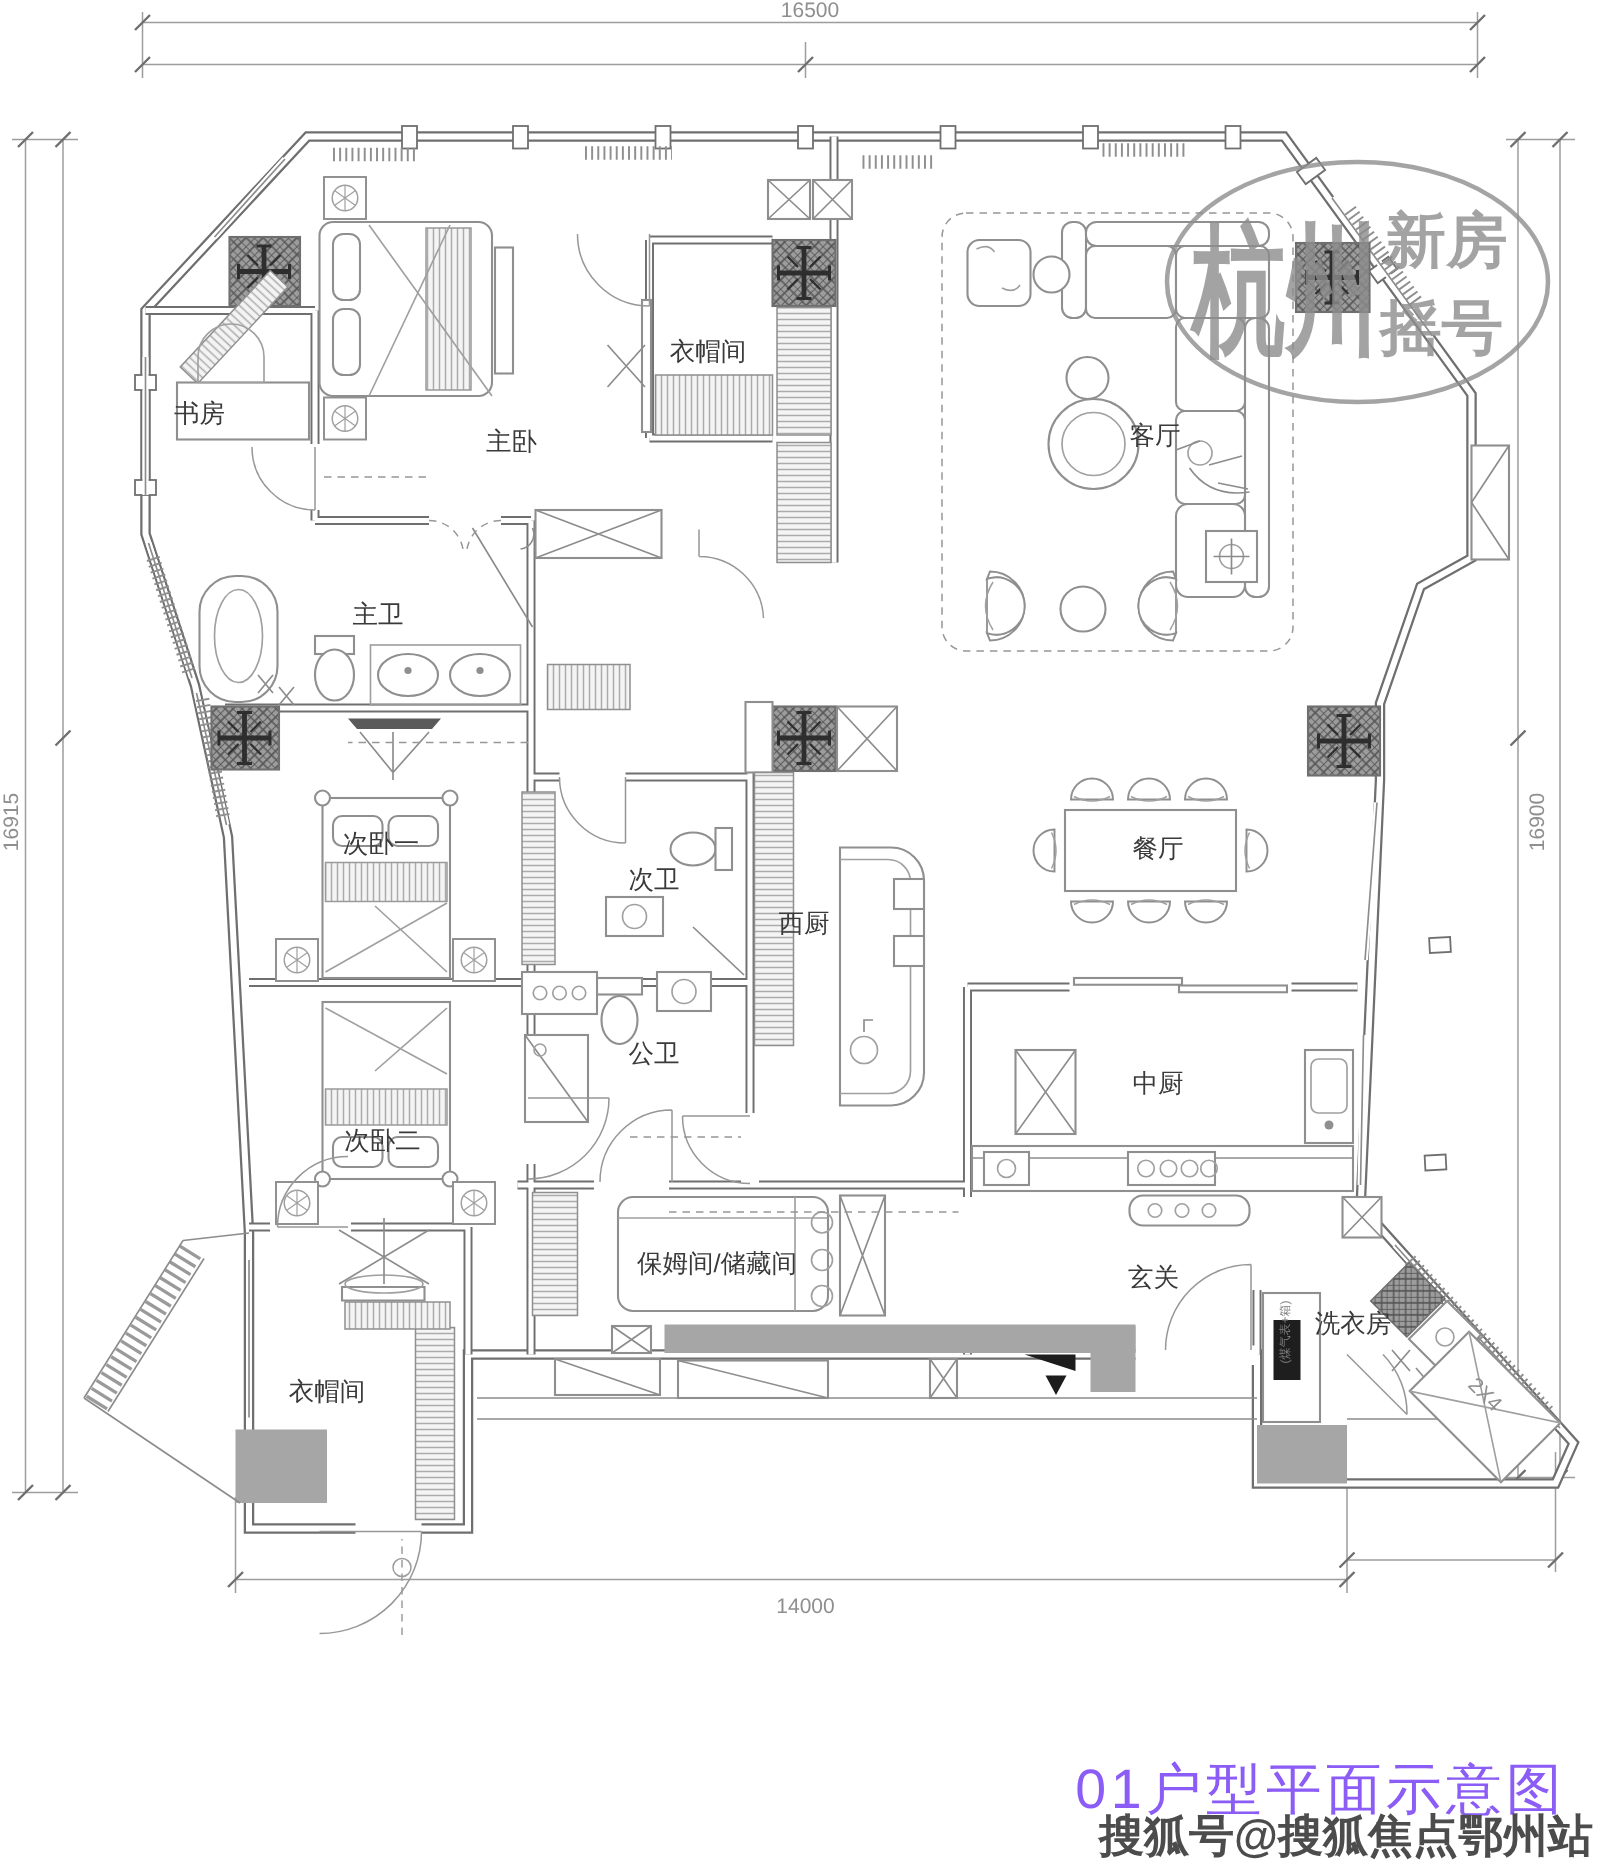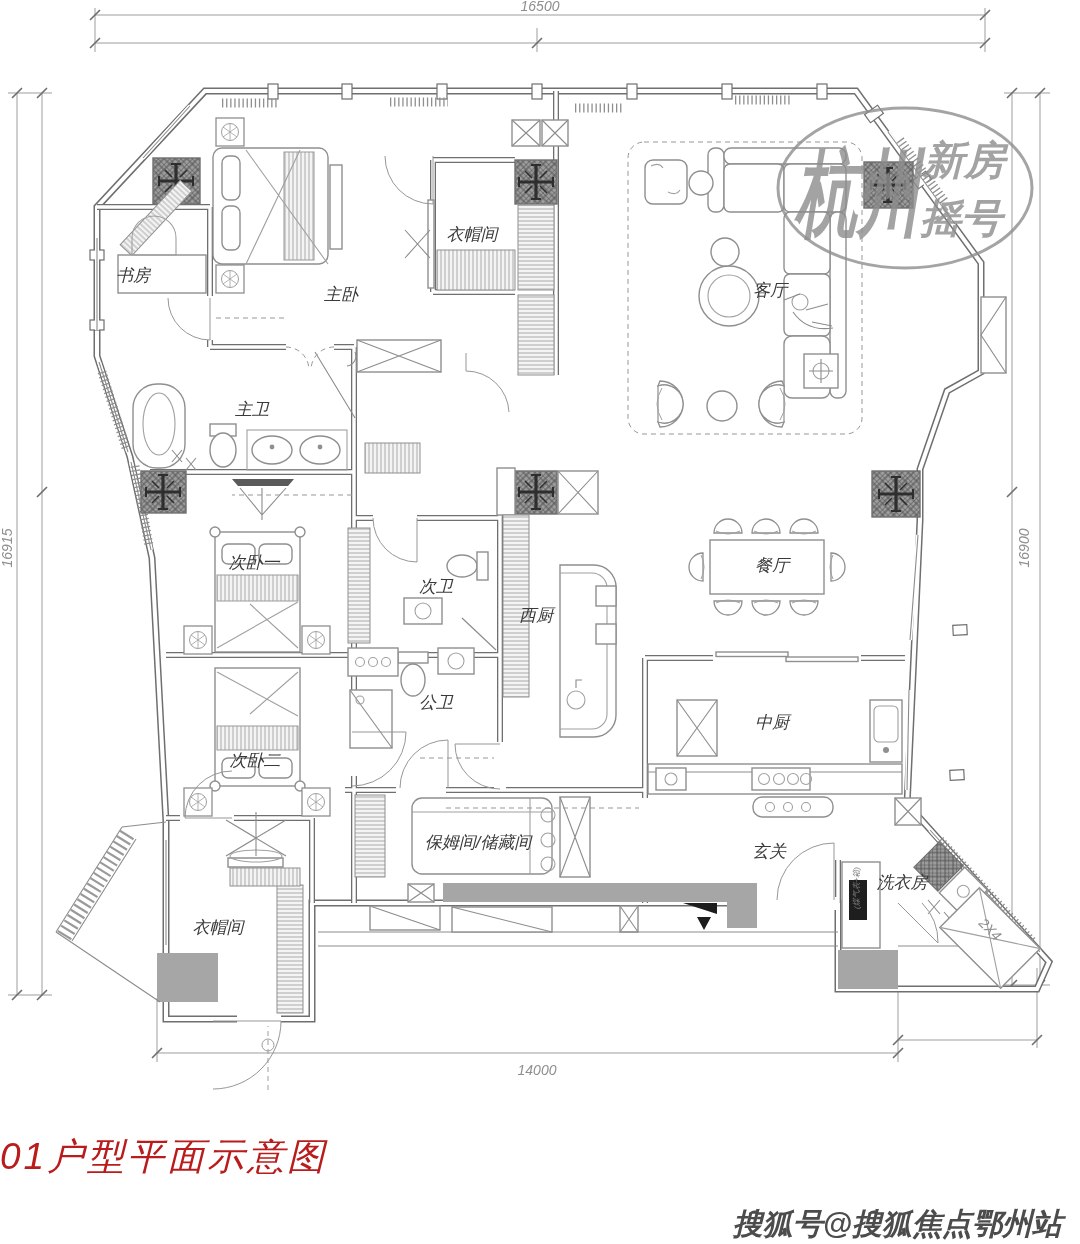--- a/index.html
+++ b/index.html
@@ -1,38 +1,38 @@
 <!DOCTYPE html>
 <html><head>
 <meta charset="utf-8">
 <style>
   html,body{margin:0;padding:0;background:#fff;}
   .stage{position:relative;width:1080px;height:1244px;background:#ffffff;overflow:hidden;
-         font-family:"Liberation Sans","DejaVu Sans",sans-serif;font-style:italic;}
+         font-family:"Liberation Sans","DejaVu Sans",sans-serif;}
   svg{position:absolute;left:0;top:0;}
   
   .wo{fill:none;stroke:#6f6f6f;stroke-width:7;stroke-linejoin:miter;}
   .wi{fill:none;stroke:#ffffff;stroke-width:4;stroke-linejoin:miter;}
   .vo{fill:none;stroke:#6f6f6f;stroke-width:6;}
   .vi{fill:none;stroke:#ffffff;stroke-width:3.4;}
   .thin{fill:none;stroke:#8c8c8c;stroke-width:1.1;}
   .furn{fill:#ffffff;stroke:#8f8f8f;stroke-width:1.4;}
   .furn2{fill:none;stroke:#a0a0a0;stroke-width:1.1;}
   .door{fill:none;stroke:#979797;stroke-width:1;}
   .dash{stroke-dasharray:5 4;}
   .comb{fill:none;stroke:#8f8f8f;stroke-width:9;stroke-dasharray:1.3 2.8;}
   .gray{fill:#a6a6a6;stroke:none;}
   .dim{stroke:#9d9d9d;stroke-width:1;fill:none;}
   .tick{stroke:#6f6f6f;stroke-width:1.6;}
   .dimtxt{fill:#8f8f8f;font-size:14px;}
   .roomtxt{fill:#3a3a3a;font-size:17px;text-anchor:middle;}
   .tinytxt{fill:#7d7d7d;font-size:8px;text-anchor:middle;}
   .wm{fill:#8d8d8d;opacity:.8;font-weight:bold;}
-  .title-text{position:absolute;left:0;top:1132px;width:1044px;text-align:left;
-      font-size:37px;letter-spacing:3px;color:#b91c1c;}
+  .title-text{position:absolute;left:0;top:1168px;width:1044px;text-align:right;
+      font-size:37px;letter-spacing:3px;color:#8b5cf6;}
   .credit-text{position:absolute;right:18px;top:1204px;font-size:30px;font-weight:bold;color:#4c4c4c;}
 </style>
 </head>
 <body>
 
 <div class="stage">
 <svg width="1080" height="1244" viewBox="0 0 1080 1244">
 <defs>
   <pattern id="xh" width="8" height="8" patternUnits="userSpaceOnUse" patternTransform="rotate(45)">
     <rect width="8" height="8" fill="#9c9c9c"></rect>

